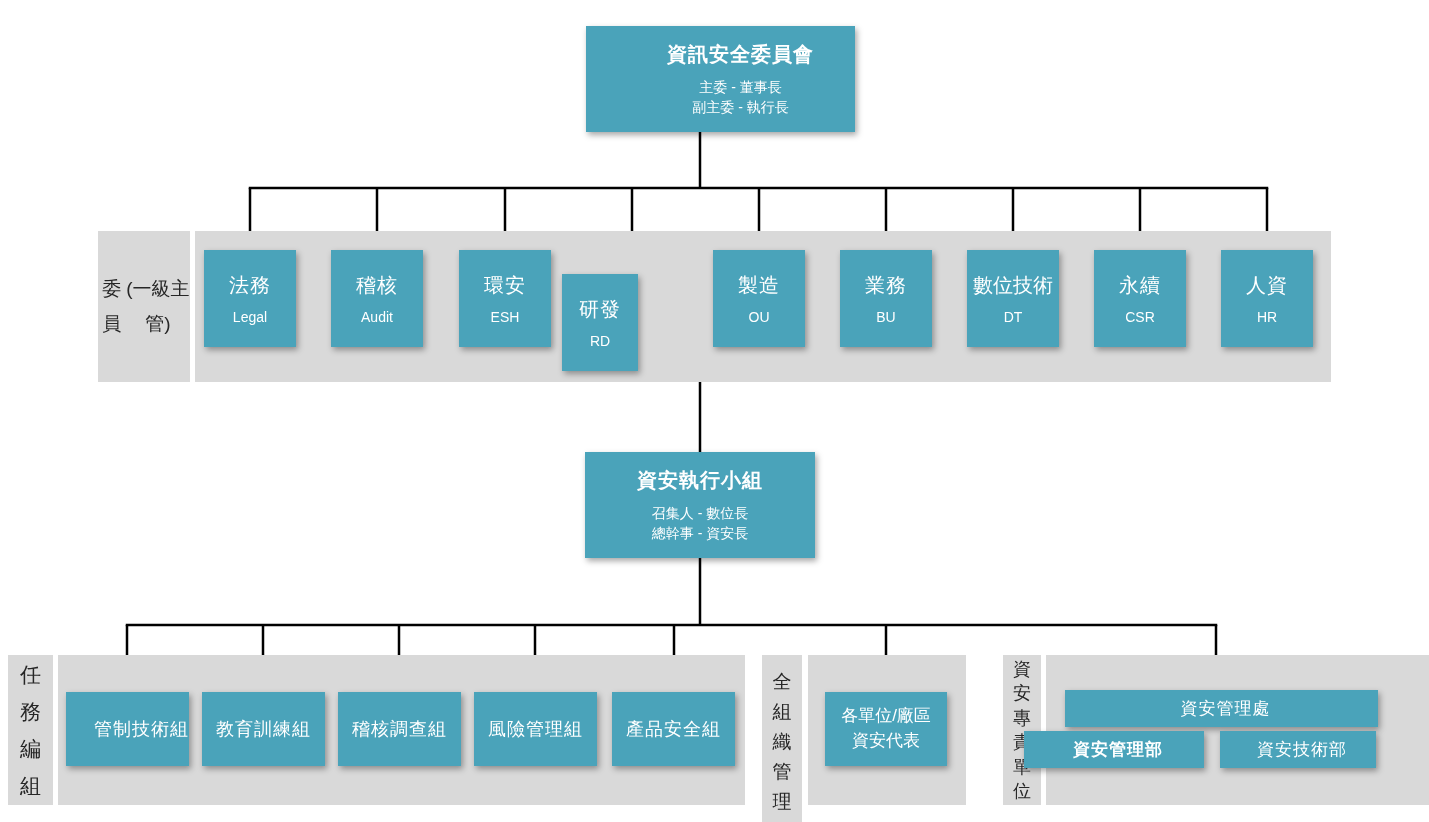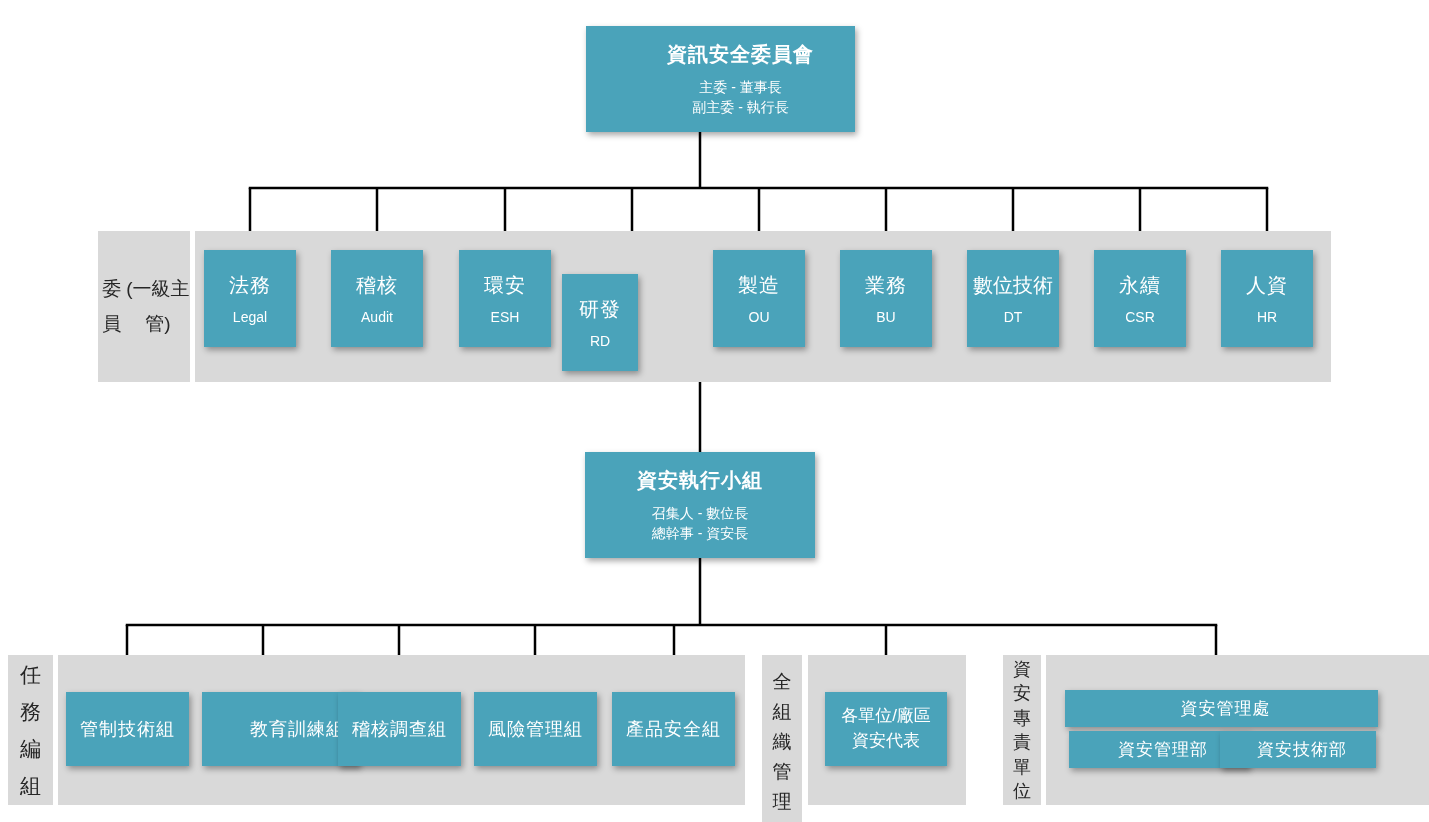--- a/index.html
+++ b/index.html
@@ -122,24 +122,24 @@
     <div class="sub">
       <div>召集人 - 數位長</div>
       <div>總幹事 - 資安長</div>
     </div>
   </div>
 
   <div class="sidelabel" style="left:8px;top:655px;width:45px;height:150px;font-size:21px;line-height:37px;">
     <div class="stack">任務編組</div>
   </div>
 
-  <div class="node tbox" style="left:66px;top:692px;width:123px;height:74px;">
+  <div class="node tbox" style="left:66px;top:692px;width:123px;height:74px;align-items:flex-end;">
     <div>管制技術組</div>
   </div>
-  <div class="node tbox" style="left:202px;top:692px;width:123px;height:74px;padding-left:34px;">
+  <div class="node tbox" style="left:202px;top:692px;width:123px;height:74px;">
     <div>教育訓練組</div>
   </div>
   <div class="node tbox" style="left:338px;top:692px;width:123px;height:74px;">
     <div>稽核調查組</div>
   </div>
   <div class="node tbox" style="left:474px;top:692px;width:123px;height:74px;">
     <div>風險管理組</div>
   </div>
   <div class="node tbox" style="left:612px;top:692px;width:123px;height:74px;">
     <div>產品安全組</div>
@@ -154,20 +154,20 @@
     <div>資安代表</div>
   </div>
 
   <div class="sidelabel" style="left:1003px;top:655px;width:38px;height:150px;font-size:18px;line-height:24.5px;">
     <div class="stack">資安專責單位</div>
   </div>
 
   <div class="node dbox" style="left:1065px;top:690px;width:305px;height:37px;">
     <div>資安管理處</div>
   </div>
-  <div class="node dbox" style="left:1069px;top:731px;width:172px;height:37px;">
+  <div class="node dbox" style="left:1024px;top:731px;width:172px;height:37px;font-weight:bold;">
     <div>資安管理部</div>
   </div>
   <div class="node dbox" style="left:1220px;top:731px;width:148px;height:37px;">
     <div>資安技術部</div>
   </div>
 
 </div>
 
 </body></html>

